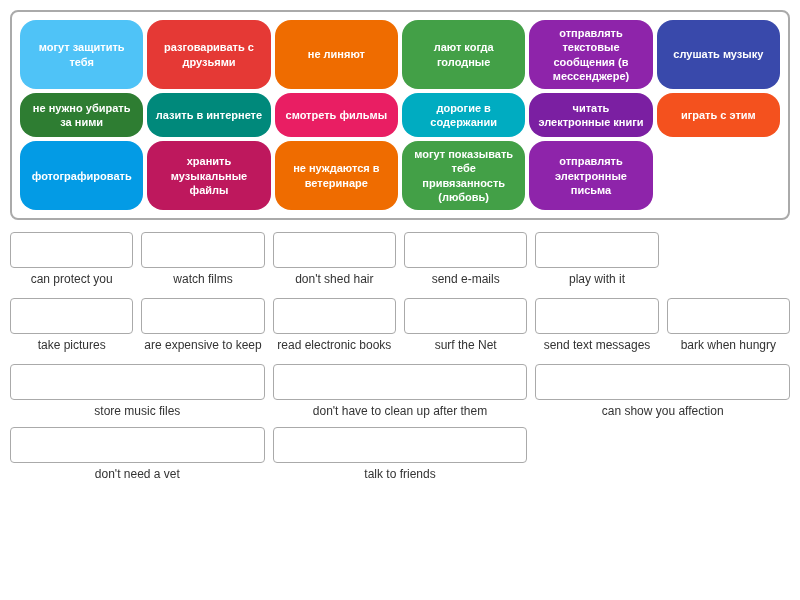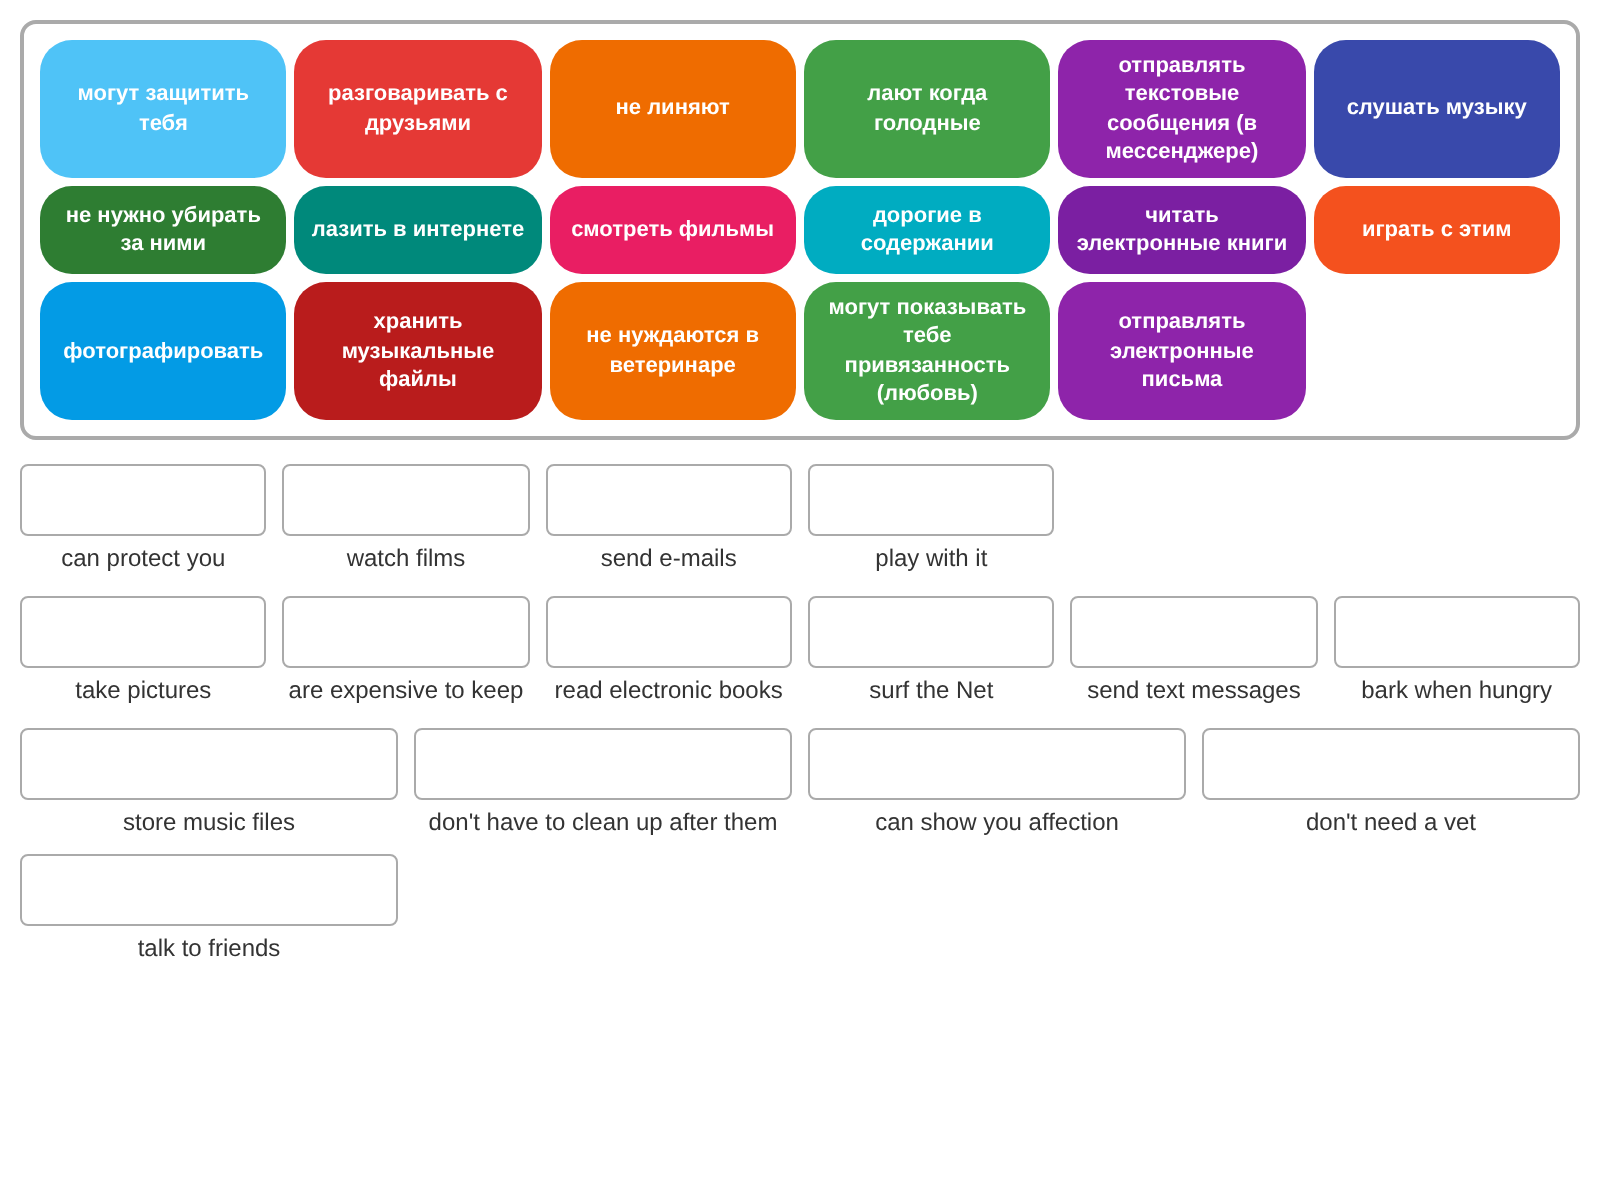--- a/index.html
+++ b/index.html
@@ -42,42 +42,42 @@
 
     .tile.blue { background-color: #4fc3f7; }
     .tile.red { background-color: #e53935; }
     .tile.orange { background-color: #ef6c00; }
     .tile.green { background-color: #43a047; }
     .tile.purple { background-color: #8e24aa; }
     .tile.teal { background-color: #00897b; }
     .tile.pink { background-color: #e91e63; }
     .tile.indigo { background-color: #3949ab; }
     .tile.cyan { background-color: #00acc1; }
-    .tile.brown { background-color: #b91c1c; }
+    .tile.brown { background-color: #be185d; }
     .tile.deep-orange { background-color: #f4511e; }
     .tile.dark-green { background-color: #2e7d32; }
     .tile.violet { background-color: #7b1fa2; }
     .tile.light-blue { background-color: #039be5; }
 
     .match-section {
       display: flex;
       flex-direction: column;
       gap: 10px;
       margin-top: 8px;
     }
 
     .match-row {
       display: grid;
       grid-template-columns: repeat(6, 1fr);
       gap: 8px;
       align-items: start;
     }
 
     .match-row.five-col {
-      grid-template-columns: repeat(4, 1fr);
+      grid-template-columns: repeat(3, 1fr);
     }
 
     .match-item {
       display: flex;
       flex-direction: column;
       align-items: center;
       gap: 4px;
     }
 
     .match-box {
@@ -125,20 +125,24 @@
       <div class="match-item">
         <div class="match-box"></div>
         <div class="match-label">can protect you</div>
       </div>
       <div class="match-item">
         <div class="match-box"></div>
         <div class="match-label">watch films</div>
       </div>
       <div class="match-item">
         <div class="match-box"></div>
+        <div class="match-label">don't shed hair</div>
+      </div>
+      <div class="match-item">
+        <div class="match-box"></div>
         <div class="match-label">send e-mails</div>
       </div>
       <div class="match-item">
         <div class="match-box"></div>
         <div class="match-label">play with it</div>
       </div>
     </div>
     <div class="match-row">
       <div class="match-item">
         <div class="match-box"></div>

